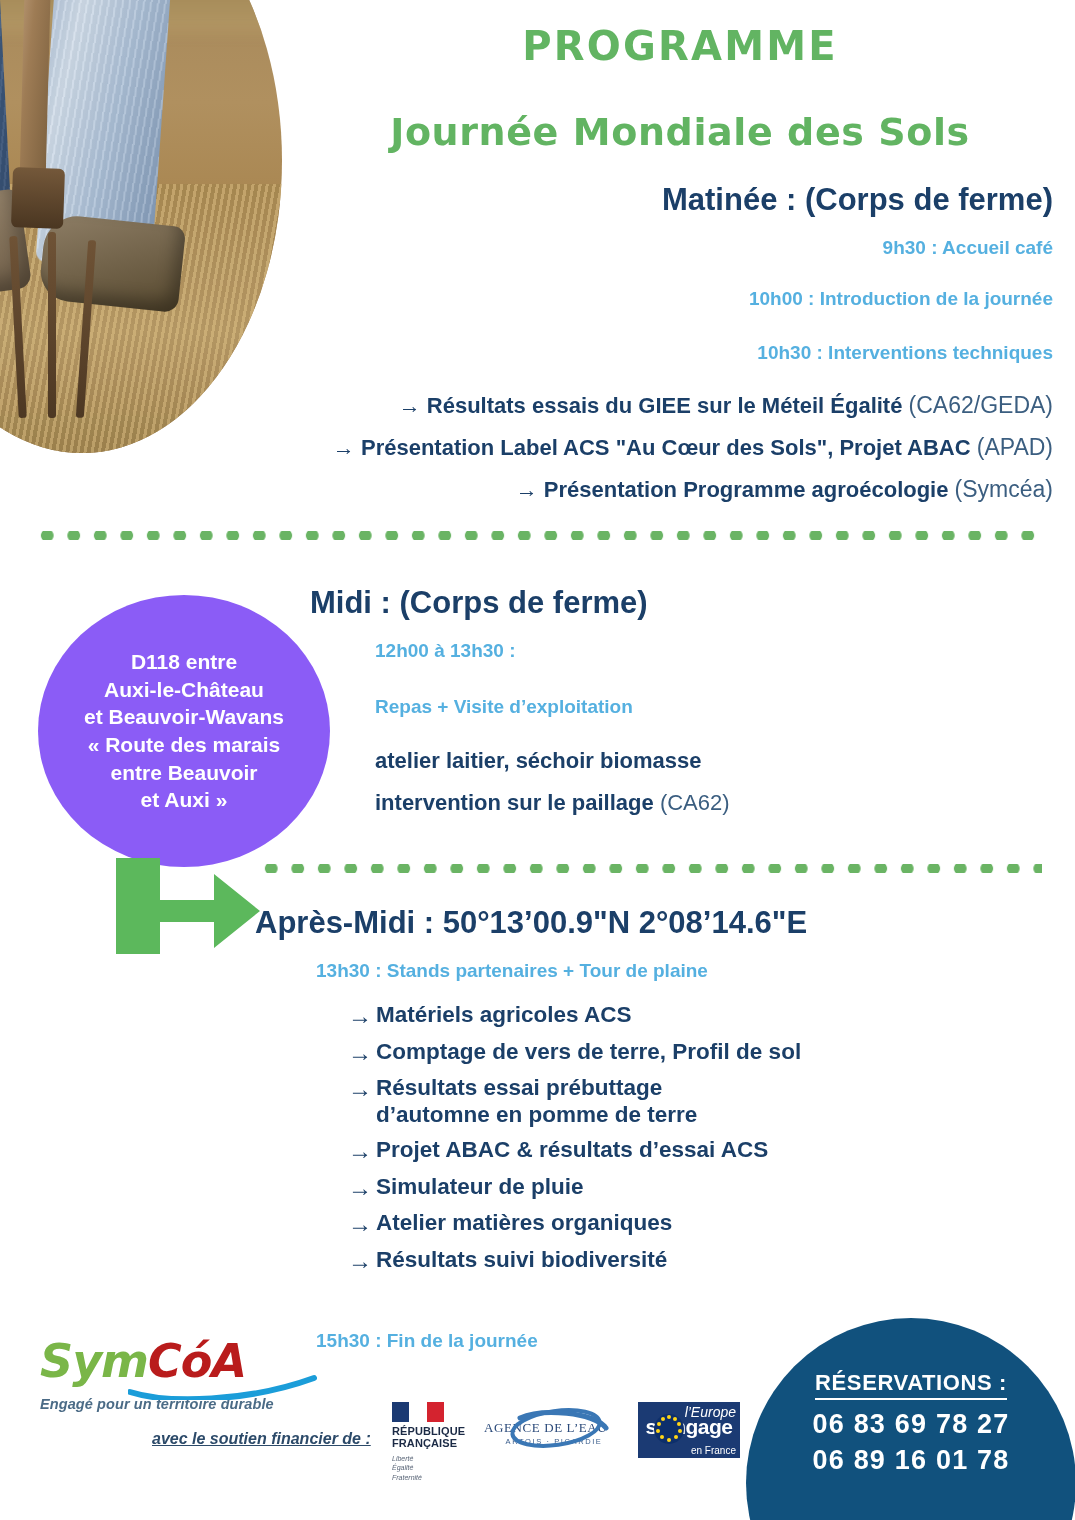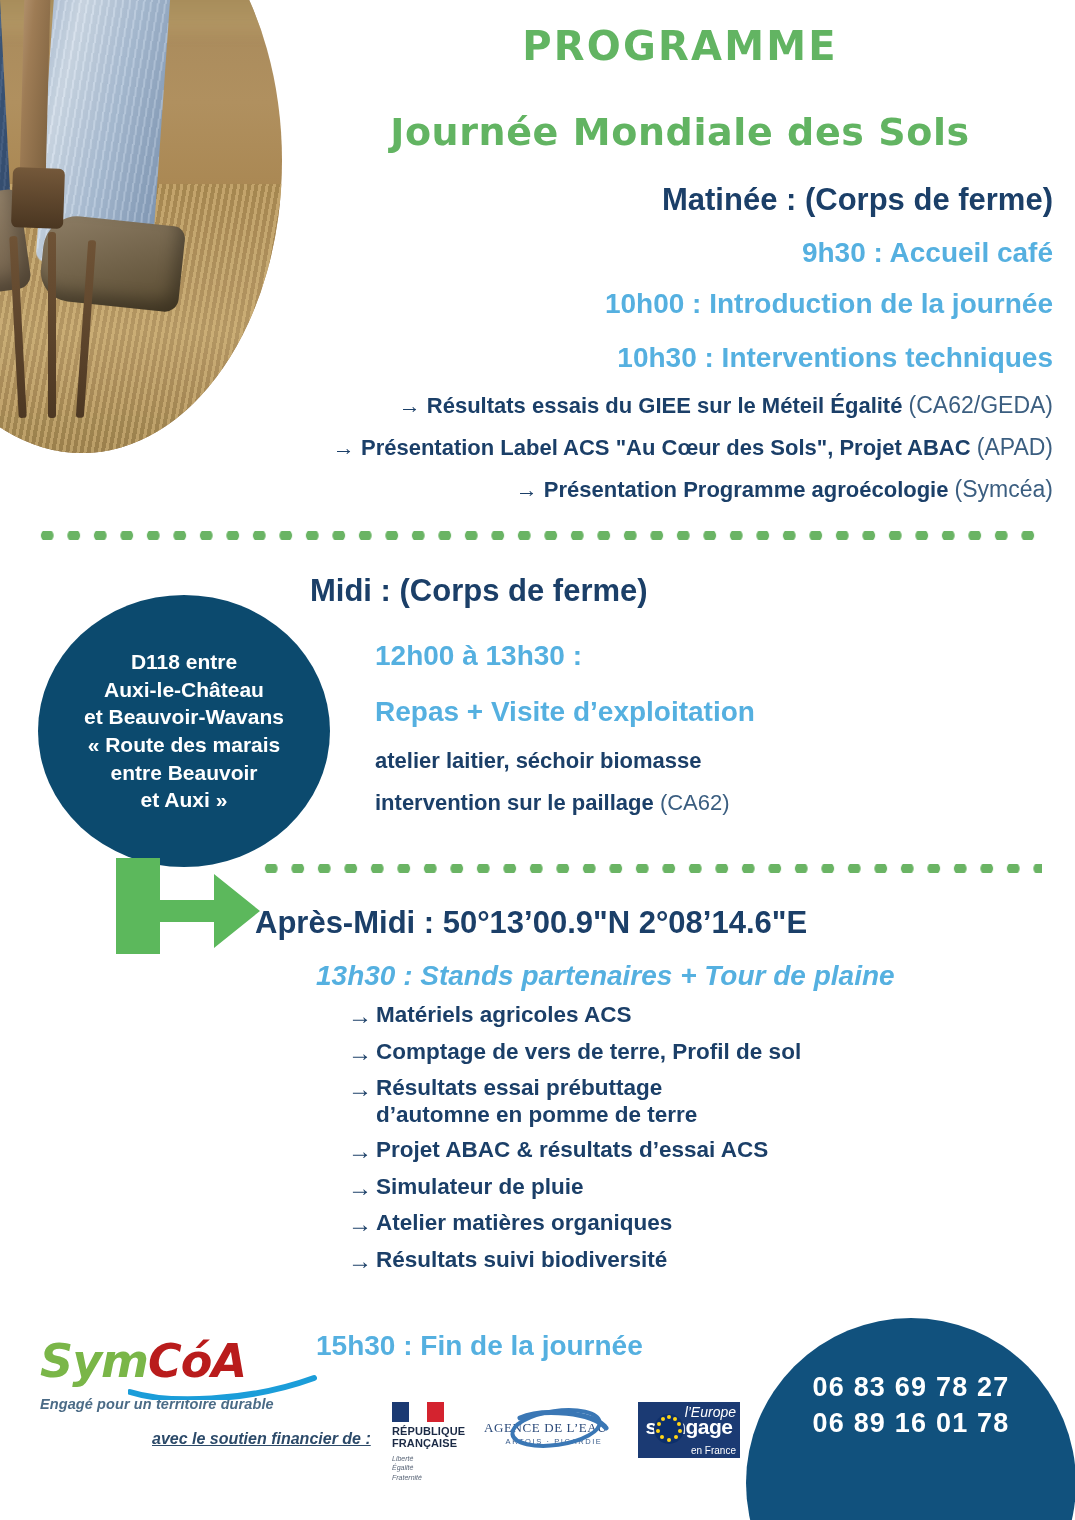--- a/index.html
+++ b/index.html
@@ -59,37 +59,37 @@
     font-size:40px;font-weight:700;color:#62b462;letter-spacing:2.2px;
     line-height:1.1;font-family:"DejaVu Sans",sans-serif;
   }
   .title .l2{
     font-size:38px;font-weight:700;color:#62b462;letter-spacing:.6px;
     line-height:1.25;font-family:"DejaVu Sans",sans-serif;margin-top:41px;
   }
   .sky{color:#55b0e0;}
 
   .sec-head{position:absolute;font-size:31px;font-weight:700;color:#1b3f68;white-space:nowrap;z-index:4;}
-  .time-line{position:absolute;font-size:28px;font-weight:700;color:#55b0e0;white-space:nowrap;z-index:4;}
+  .time-line{position:absolute;font-size:19px;font-weight:700;color:#55b0e0;white-space:nowrap;z-index:4;}
   .body-line{position:absolute;font-size:22px;font-weight:700;color:#1b3f68;white-space:nowrap;z-index:4;}
   .org{font-weight:400;color:#3b5e80;font-size:22px;}
   .org.big{font-size:23px;}
 
   
   .ra{right:22px;text-align:right;}
 
   
   .dots{position:absolute;height:9px;z-index:3;
     background-image:radial-gradient(circle, #6ab464 42%, rgba(106,180,100,0) 48%);
     background-size:26.5px 9px;background-repeat:repeat-x;}
 
   
   .green-circle{
     position:absolute;left:38px;top:595px;width:292px;height:272px;border-radius:50%;
-    background:#0c4a6e;z-index:5;display:flex;align-items:center;justify-content:center;
+    background:#8b5cf6;z-index:5;display:flex;align-items:center;justify-content:center;
   }
   .green-circle .gc-text{
     color:#ffffff;font-weight:700;font-size:21px;line-height:1.32;text-align:center;
     padding:0 10px;
   }
 
   
   .arrow-wrap{position:absolute;left:104px;top:858px;width:180px;height:104px;z-index:6;}
 
   
@@ -190,40 +190,40 @@
   <div class="gc-text">
     <div>D118 entre</div>
     <div>Auxi-le-Château</div>
     <div>et Beauvoir-Wavans</div>
     <div>« Route des marais</div>
     <div>entre Beauvoir</div>
     <div>et Auxi »</div>
   </div>
 </div>
 
-<div class="sec-head" style="left:310px;top:573px;">Midi : (Corps de ferme)</div>
+<div class="sec-head" style="left:310px;top:585px;">Midi : (Corps de ferme)</div>
 <div class="time-line" style="left:375px;top:640px;">12h00 à 13h30 :</div>
 <div class="time-line" style="left:375px;top:696px;">Repas + Visite d’exploitation</div>
 <div class="body-line" style="left:375px;top:748px;">atelier laitier, séchoir biomasse</div>
 <div class="body-line" style="left:375px;top:790px;">
   <span>intervention sur le paillage</span>
   <span class="org">(CA62)</span>
 </div>
 
 <div class="dots" style="left:258px;top:864px;width:784px;"></div>
 
 <div class="arrow-wrap">
   <svg viewBox="0 0 180 104" width="180" height="104" aria-hidden="true">
     <path d="M14 0 L14 96 L54 96 L54 40 L112 40 L112 18 L150 53 L112 88 L112 66 L54 66" fill="none"></path>
     <path d="M12 -14 L12 96 L56 96 L56 42 L110 42 L110 16 L156 53 L110 90 L110 64 L56 64 L56 -14 Z" fill="#5cb85c"></path>
   </svg>
 </div>
 
 <div class="sec-head" style="left:255px;top:905px;">Après-Midi : 50°13’00.9"N 2°08’14.6"E</div>
-<div class="time-line" style="left:316px;top:960px;font-style:italic;">13h30 : Stands partenaires + Tour de plaine</div>
+<div class="time-line" style="left:316px;top:960px;">13h30 : Stands partenaires + Tour de plaine</div>
 
 <div class="am-list">
   <div class="row">
     <span class="ar">→</span>
     <span class="tx">Matériels agricoles ACS</span>
   </div>
   <div class="row">
     <span class="ar">→</span>
     <span class="tx">Comptage de vers de terre, Profil de sol</span>
   </div>
@@ -247,20 +247,23 @@
   <div class="row">
     <span class="ar">→</span>
     <span class="tx">Résultats suivi biodiversité</span>
   </div>
 </div>
 
 <div class="time-line" style="left:316px;top:1330px;">15h30 : Fin de la journée</div>
 
 <div class="res-circle">
   <div class="res-inner">
+    <div>
+      <span class="res-title">RÉSERVATIONS :</span>
+    </div>
     <div class="res-num">06 83 69 78 27</div>
     <div class="res-num">06 89 16 01 78</div>
   </div>
 </div>
 
 <div class="logo">
   <div>
     <span class="word sym">Sym</span><span class="word coa">CóA</span>
   </div>
   <div class="swoosh">

